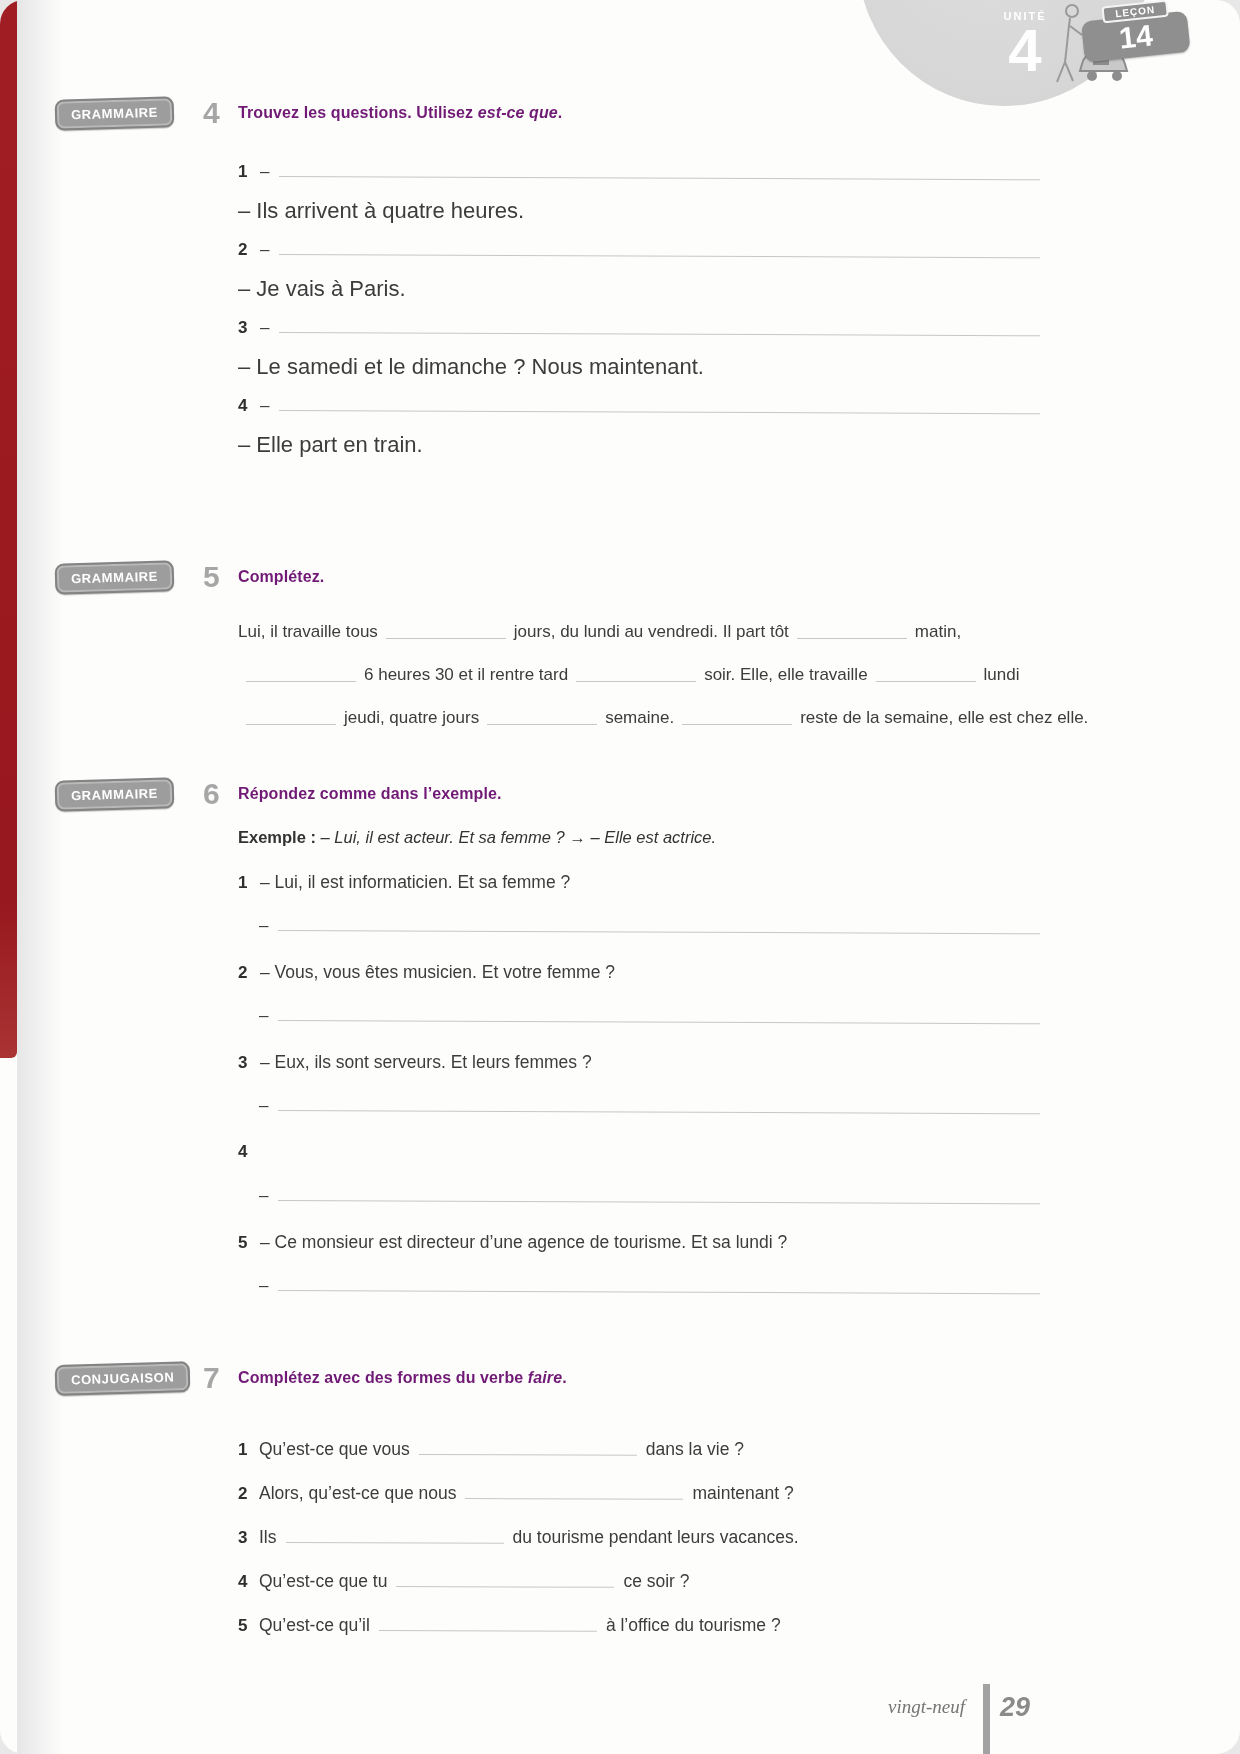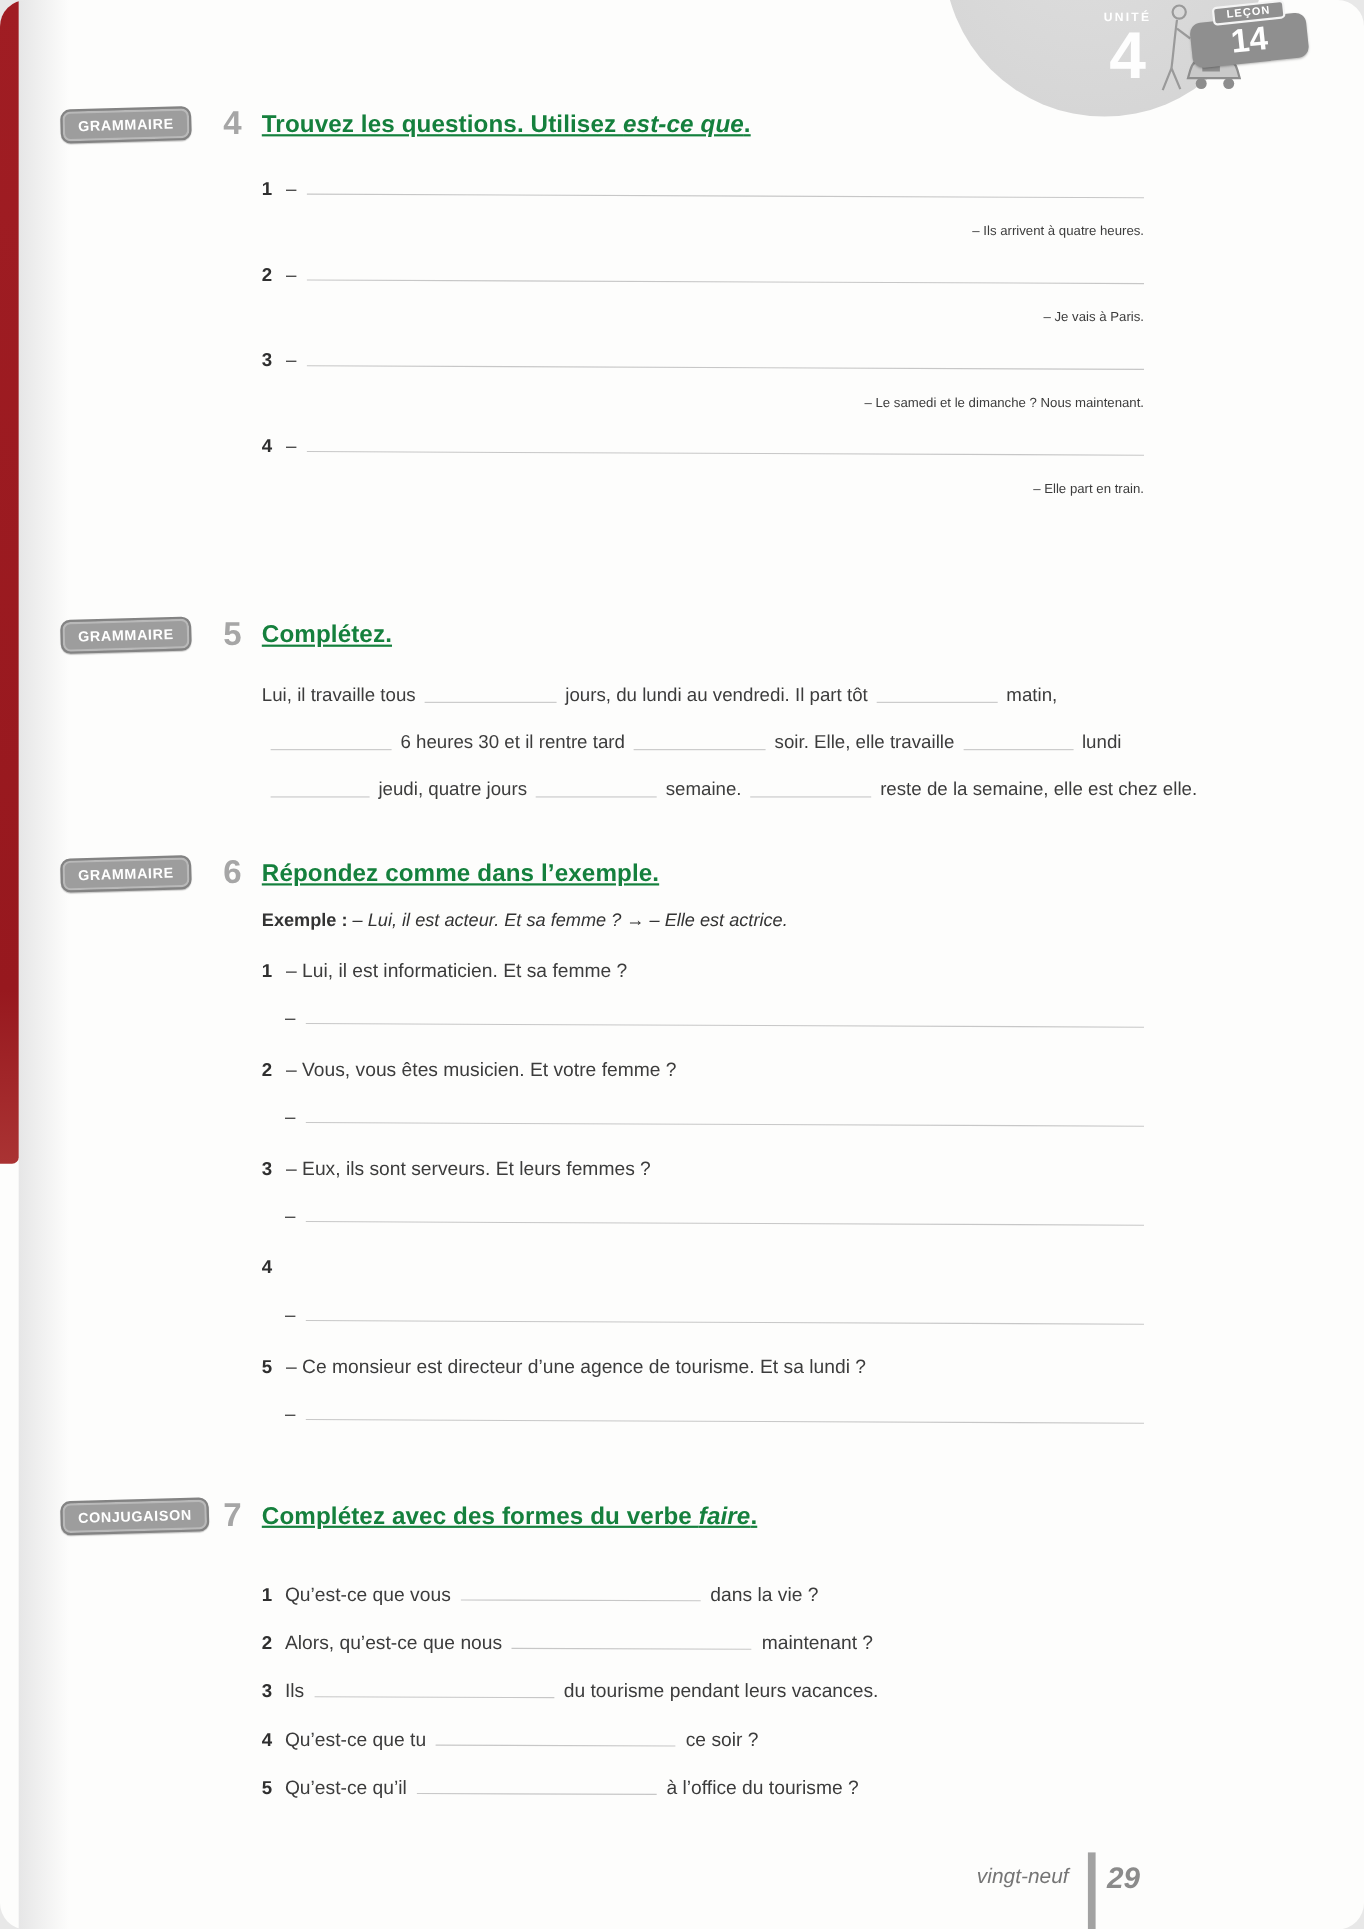--- a/index.html
+++ b/index.html
@@ -31,52 +31,52 @@
 
   
   .content{ position:relative; padding:96px 200px 0 55px; }
 
   .exercise{ }
   .ex-head{ display:grid; grid-template-columns:148px 35px 1fr; align-items:center; margin-bottom:22px; }
   .tag{ justify-self:start; background:#9d9d9d; color:#fff; font-weight:bold; font-size:13px; letter-spacing:0.6px;
     padding:6px 14px; border-radius:9px; border:2px solid #838383; box-shadow:inset 0 0 0 2px #b9b9b9, 0 1px 1px rgba(0,0,0,0.2);
     transform:rotate(-1.6deg); white-space:nowrap; }
   .ex-num{ font-size:30px; font-weight:bold; color:#a6a6a6; text-align:left; }
-  .ex-title{ font-size:22px; font-weight:bold; color:#15803d; letter-spacing:0.1px;text-decoration:underline; }
+  .ex-title{ font-size:16px; font-weight:bold; color:#701a75; letter-spacing:0.1px; }
   .ex-title em{ font-style:italic; }
   .ex-body{ margin-left:183px; }
 
   
   .q-row{ display:flex; align-items:baseline; gap:10px; line-height:39px; height:39px; }
   .inum{ font-weight:bold; color:#2f2f2f; font-size:17px; min-width:12px; }
   .dash{ color:#3a3a3a; font-size:17px; }
   .blank{ display:inline-block; border-bottom:1px solid #c7c7c7; height:1.05em; }
   .blank.grow{ flex:1; transform:rotate(0.25deg); transform-origin:left bottom; }
-  .a-row{ margin-left:21px; font-size:12px; color:#3c3c3c; line-height:39px; height:39px;text-align:right; }
+  .a-row{ font-size:22px; color:#3c3c3c; line-height:39px; height:39px; }
 
   
   .fill-line{ font-size:17px; color:#3c3c3c; line-height:43px; white-space:nowrap; }
   .fill-line .blank{ margin:0 8px; vertical-align:baseline; transform:translateY(2px); }
   .w120{ width:120px; } .w110{ width:110px; } .w100{ width:100px; } .w90{ width:90px; }
 
   
   .example-line{ font-size:16.5px; line-height:36px; margin-bottom:6px; color:#333; }
   .example-label{ font-weight:bold; font-style:normal; }
   .example-text{ font-style:italic; }
   .qa6 .q-row{ line-height:38px; height:38px; margin-top:8px; }
   .qa6 .ans-row{ display:flex; align-items:baseline; gap:10px; margin-left:21px; margin-top:6px; line-height:38px; height:38px; }
   .qa6 .q-text{ font-size:17.5px; color:#3c3c3c; }
 
   
   .seven-row{ display:flex; align-items:baseline; gap:9px; font-size:17.5px; color:#3c3c3c; line-height:44px; height:44px; white-space:nowrap; }
   .blank7{ width:218px; transform:rotate(0.2deg); transform-origin:left bottom; }
 
   
   .footer{ position:absolute; bottom:0; left:888px; height:70px; display:flex; align-items:flex-start; gap:0; }
-  .page-word{ font-family:Liberation Sans, sans-serif; font-style:italic; font-size:19px; color:#757575; margin-top:12px; }
+  .page-word{ font-family:Liberation Serif, serif; font-style:italic; font-size:19px; color:#757575; margin-top:12px; }
   .page-bar{ width:7px; height:70px; background:#a2a2a2; margin-left:18px; }
   .page-num{ font-size:27px; font-weight:bold; color:#8b8b8b; margin-left:10px; margin-top:8px;font-style:italic; }
 
   .mt-ex5{ margin-top:96px; } .mt-ex6{ margin-top:38px; } .mt-ex7{ margin-top:56px; }
   .ex5-head{ margin-bottom:16px; } .ex6-head{ margin-bottom:8px; } .ex7-head{ margin-bottom:32px; }
 </style>
 </head>
 <body>
 
 <div class="page">

